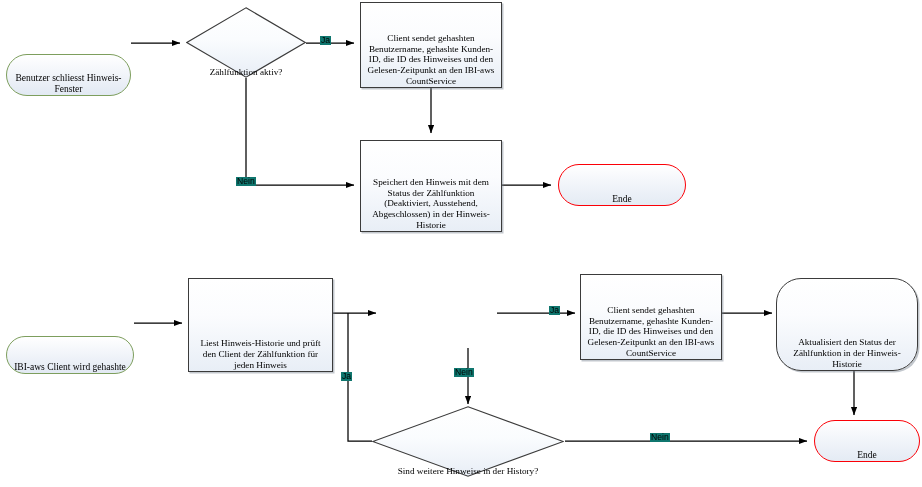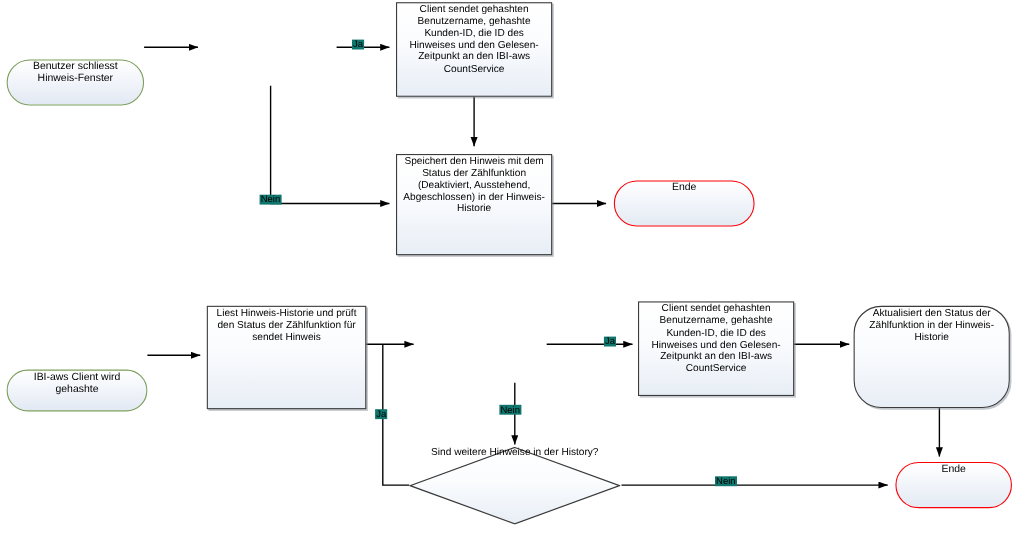--- a/index.html
+++ b/index.html
@@ -21,26 +21,27 @@
     position: absolute;
     left: 0;
     top: 0;
     width: 922px;
     height: 487px;
   }
   .node {
     position: absolute;
     box-sizing: border-box;
     display: flex;
-    align-items: flex-start;
+    align-items: flex-end;
     justify-content: center;
     text-align: center;
     color: #000000;
     line-height: 1.18;
     z-index: 3;
+    font-family: Liberation Serif, serif;
   }
   .node .label {
     display: block;
     padding: 0 4px;
     white-space: pre-line;
   }
   
   .term-start {
     border: 1.3px solid #7d9e5d;
     border-radius: 999px;
@@ -133,20 +134,26 @@
       <path d="M854,371 L854,415" marker-end="url(#arrow)"></path>
 
       <path d="M565,441 L807,441" marker-end="url(#arrow)"></path>
     </g>
   </svg>
 
   <div class="node term-start" style="left:6px; top:22px; width:125px; height:42px;">
     <span class="label">Benutzer schliesst Hinweis-Fenster</span>
   </div>
 
+  <div class="node decision" style="left:186px; top:7px; width:120px; height:71px;">
+    <svg class="dia" viewBox="0 0 120 71" preserveAspectRatio="none">
+      <polygon points="60,0.8 119.2,35.5 60,70.2 0.8,35.5" fill="url(#fillGrad)" stroke="#3b3b3b" stroke-width="1.1"></polygon>
+    </svg>
+    <span class="label">Zählfunktion aktiv?</span>
+  </div>
 
   <div class="node process" style="left:360px; top:2px; width:142px; height:86px;">
     <span class="label">Client sendet gehashten Benutzername, gehashte Kunden-ID, die ID des Hinweises und den Gelesen-Zeitpunkt an den IBI-aws CountService</span>
   </div>
 
   <div class="node process" style="left:360px; top:140px; width:142px; height:92px;">
     <span class="label">Speichert den Hinweis mit dem Status der Zählfunktion (Deaktiviert, Ausstehend, Abgeschlossen) in der Hinweis-Historie</span>
   </div>
 
   <div class="node term-end" style="left:558px; top:164px; width:128px; height:42px;">
@@ -154,21 +161,21 @@
   </div>
 
   <span class="edge-label" style="left:320px; top:36px;">Ja</span>
   <span class="edge-label" style="left:236px; top:177px;">Nein</span>
 
   <div class="node term-start" style="left:6px; top:304px; width:128px; height:38px;">
     <span class="label">IBI-aws Client wird gehashte</span>
   </div>
 
   <div class="node process" style="left:188px; top:278px; width:145px; height:94px;">
-    <span class="label">Liest Hinweis-Historie und prüft den Status der Zählfunktion für sendet Hinweis</span>
+    <span class="label">Liest Hinweis-Historie und prüft den Client der Zählfunktion für jeden Hinweis</span>
   </div>
 
 
   <div class="node process" style="left:580px; top:274px; width:142px; height:86px;">
     <span class="label">Client sendet gehashten Benutzername, gehashte Kunden-ID, die ID des Hinweises und den Gelesen-Zeitpunkt an den IBI-aws CountService</span>
   </div>
 
   <div class="node process" style="left:776px; top:278px; width:142px; height:93px;border-radius:25px;">
     <span class="label">Aktualisiert den Status der Zählfunktion in der Hinweis-Historie</span>
   </div>

